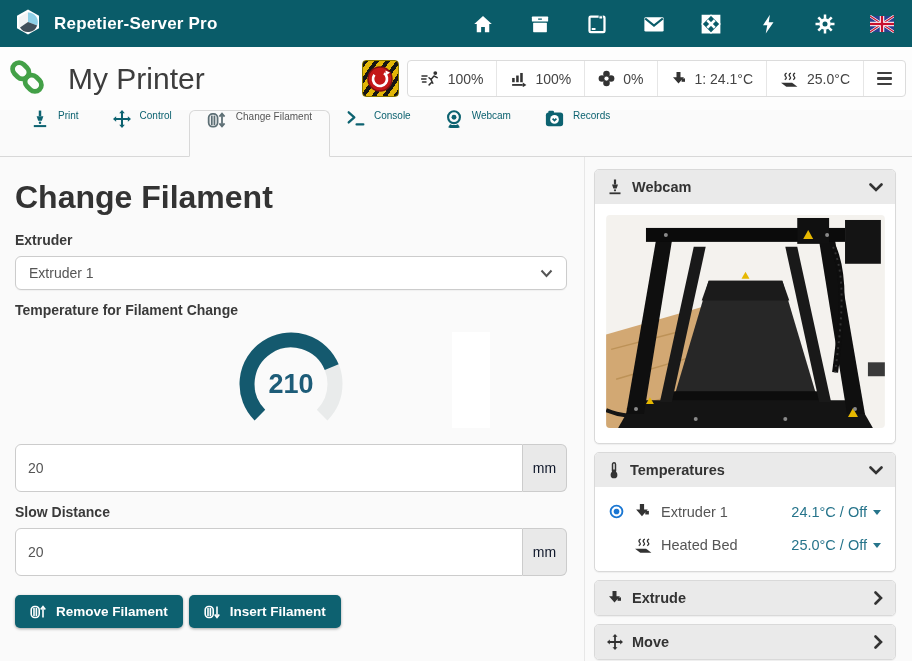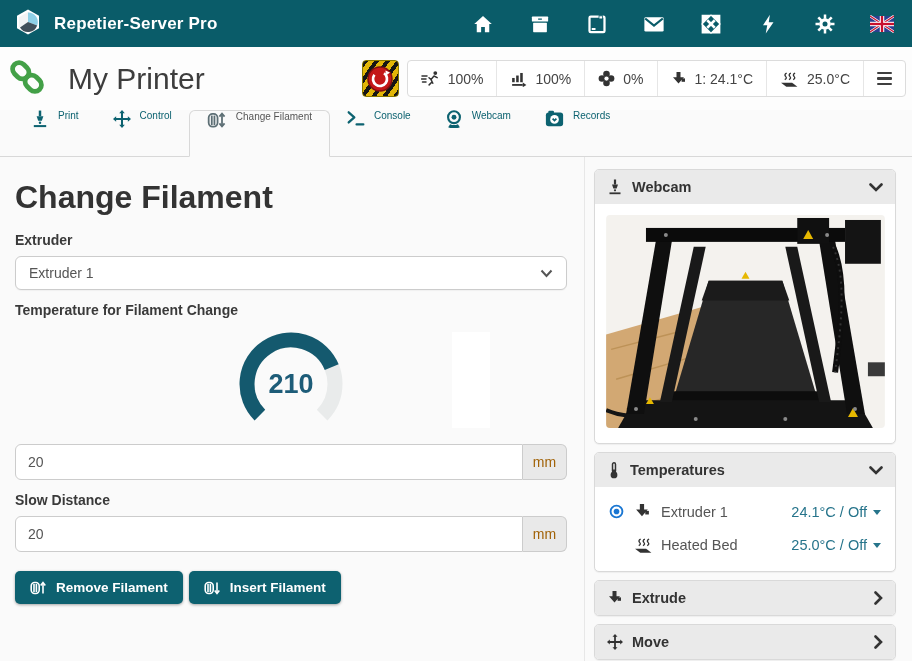--- a/index.html
+++ b/index.html
@@ -45,27 +45,27 @@
   .main { width:584px; padding:14px 17px 0 15px; position:relative; }
   .main h2 { font-size:32px; font-weight:700; color:#333; margin:8px 0 16px; }
   .field-label { font-size:14px; font-weight:700; color:#3a3a3a; margin:12px 0 8px; }
   .selectbox { height:34px; background:#fff; border:1px solid #ccc; border-radius:6px;
                display:flex; align-items:center; justify-content:space-between;
                padding:0 13px; font-size:14px; color:#555; cursor:pointer;
                box-shadow:0 1px 1px rgba(0,0,0,.04); }
   .gauge-wrap { position:relative; height:116px; margin:4px 0 2px; }
   .gauge { display:block; margin:0 auto; }
   .ghost-box { position:absolute; right:77px; top:6px; width:38px; height:96px; background:#fff; }
-  .igroup { display:flex; height:36px; }
+  .igroup { display:flex; height:48px; }
   .igroup input { flex:1; border:1px solid #ccc; border-radius:6px 0 0 6px; background:#fff;
                   padding:0 12px; font-size:14px; color:#555; outline:none;
                   font-family:"Liberation Sans", sans-serif; }
   .addon { width:44px; background:#e9e9e9; border:1px solid #ccc; border-left:none;
            border-radius:0 6px 6px 0; display:flex; align-items:center; justify-content:center;
-           font-size:14px; color:#a16207; }
+           font-size:14px; color:#0f172a; }
   .btn-row { display:flex; gap:6px; margin-top:19px; }
   .btn { height:33px; display:flex; align-items:center; gap:9px; padding:0 15px;
          background:#0d6170; border:none; border-radius:5px; color:#fff; font-size:13.5px;
          font-weight:700; cursor:pointer; box-shadow:0 1px 3px rgba(0,0,0,.35);
          font-family:"Liberation Sans", sans-serif; }
 
   
   .sidebar { width:302px; margin-left:10px; margin-top:12px; display:flex;
              flex-direction:column; gap:8px; }
   .panel { border:1px solid #d9d9d9; border-radius:5px; background:#fff; overflow:hidden;

